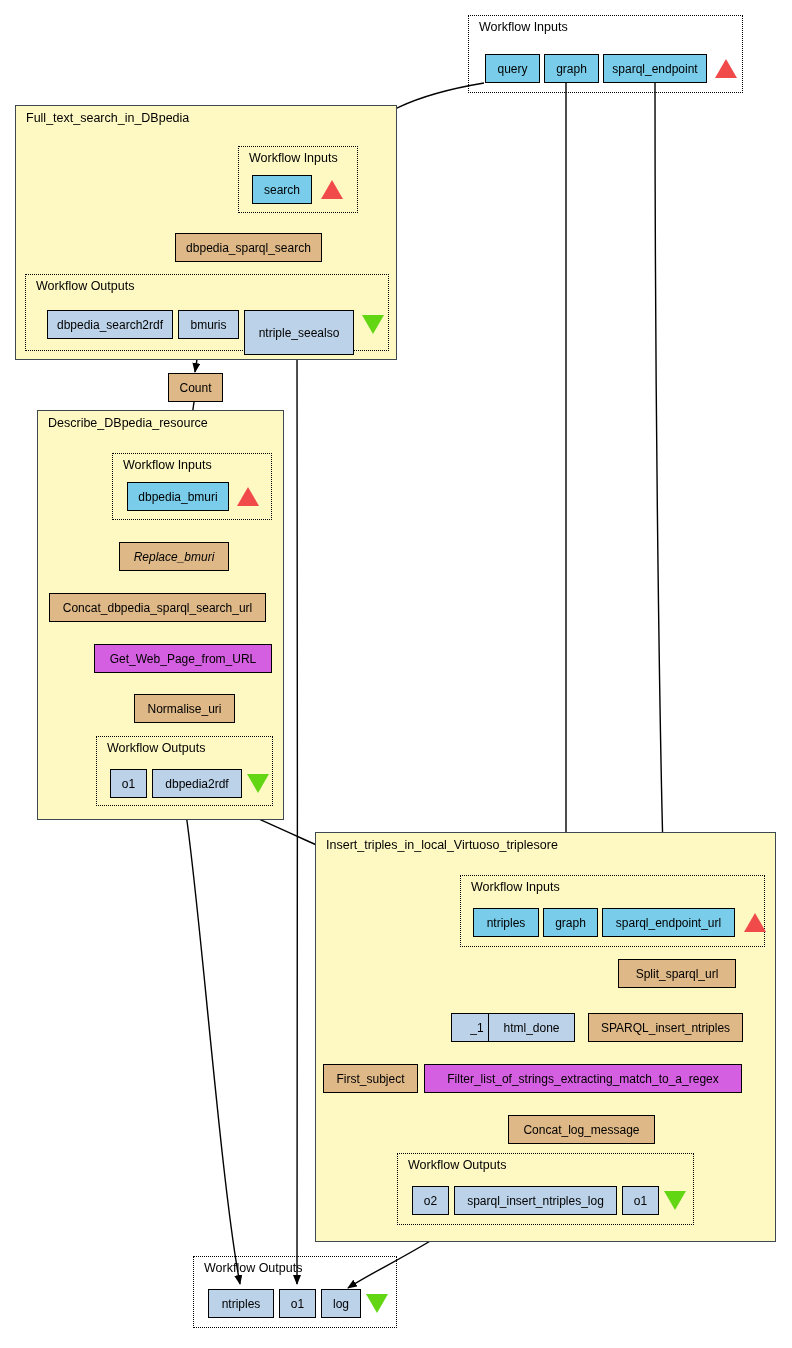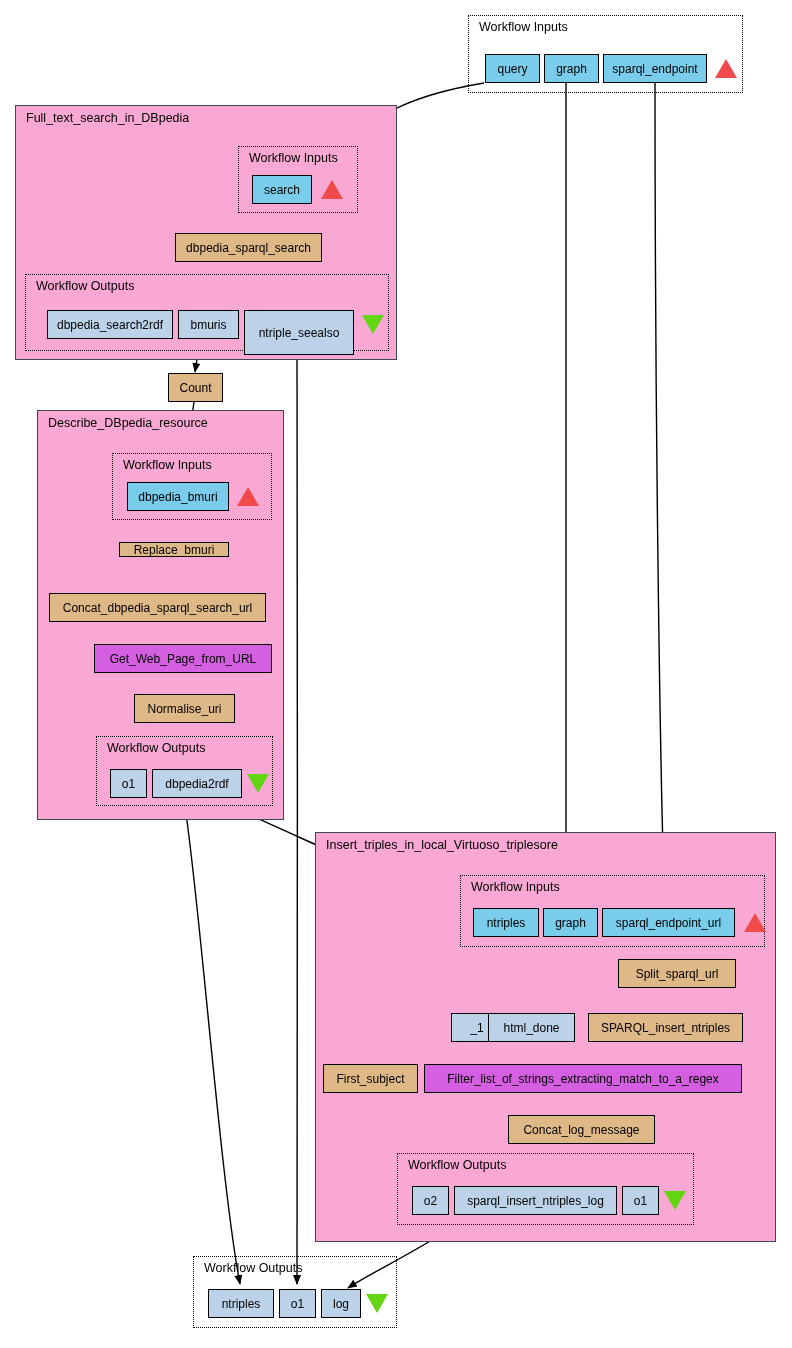--- a/index.html
+++ b/index.html
@@ -20,21 +20,21 @@
   svg.edges {
     position: absolute;
     left: 0;
     top: 0;
     width: 792px;
     height: 1348px;
     pointer-events: none;
   }
   .cluster {
     position: absolute;
-    background: #f9a8d4;
+    background: #fef9c3;
     border: 1.6px solid #3d4850;
     box-sizing: border-box;
   }
   .cluster > .cluster-title {
     position: absolute;
     left: 10px;
     top: 5px;
     font-size: 12.5px;
     color: #000;
     white-space: nowrap;
@@ -205,21 +205,21 @@
 
   <div class="cluster" style="left:37px; top:410px; width:247px; height:410px;">
     <span class="cluster-title">Describe_DBpedia_resource</span>
 
     <div class="dashbox" style="left:74px; top:42px; width:160px; height:67px;">
       <span class="dash-title">Workflow Inputs</span>
       <div class="node n-input" style="left:14px; top:28px; width:102px; height:29px;">dbpedia_bmuri</div>
       <div class="tri tri-up" style="left:124px; top:33px;"></div>
     </div>
 
-    <div class="node n-proc" style="left:81px; top:131px; width:110px; height:15px;">Replace_bmuri</div>
+    <div class="node n-proc" style="left:81px; top:131px; width:110px; height:29px;font-style:italic;">Replace_bmuri</div>
 
     <div class="node n-proc" style="left:11px; top:182px; width:217px; height:29px;">Concat_dbpedia_sparql_search_url</div>
 
     <div class="node n-magenta" style="left:56px; top:233px; width:178px; height:29px;">Get_Web_Page_from_URL</div>
 
     <div class="node n-proc" style="left:96px; top:283px; width:101px; height:29px;">Normalise_uri</div>
 
     <div class="dashbox" style="left:58px; top:325px; width:177px; height:70px;">
       <span class="dash-title">Workflow Outputs</span>
       <div class="node n-output" style="left:13px; top:32px; width:37px; height:29px;">o1</div>

